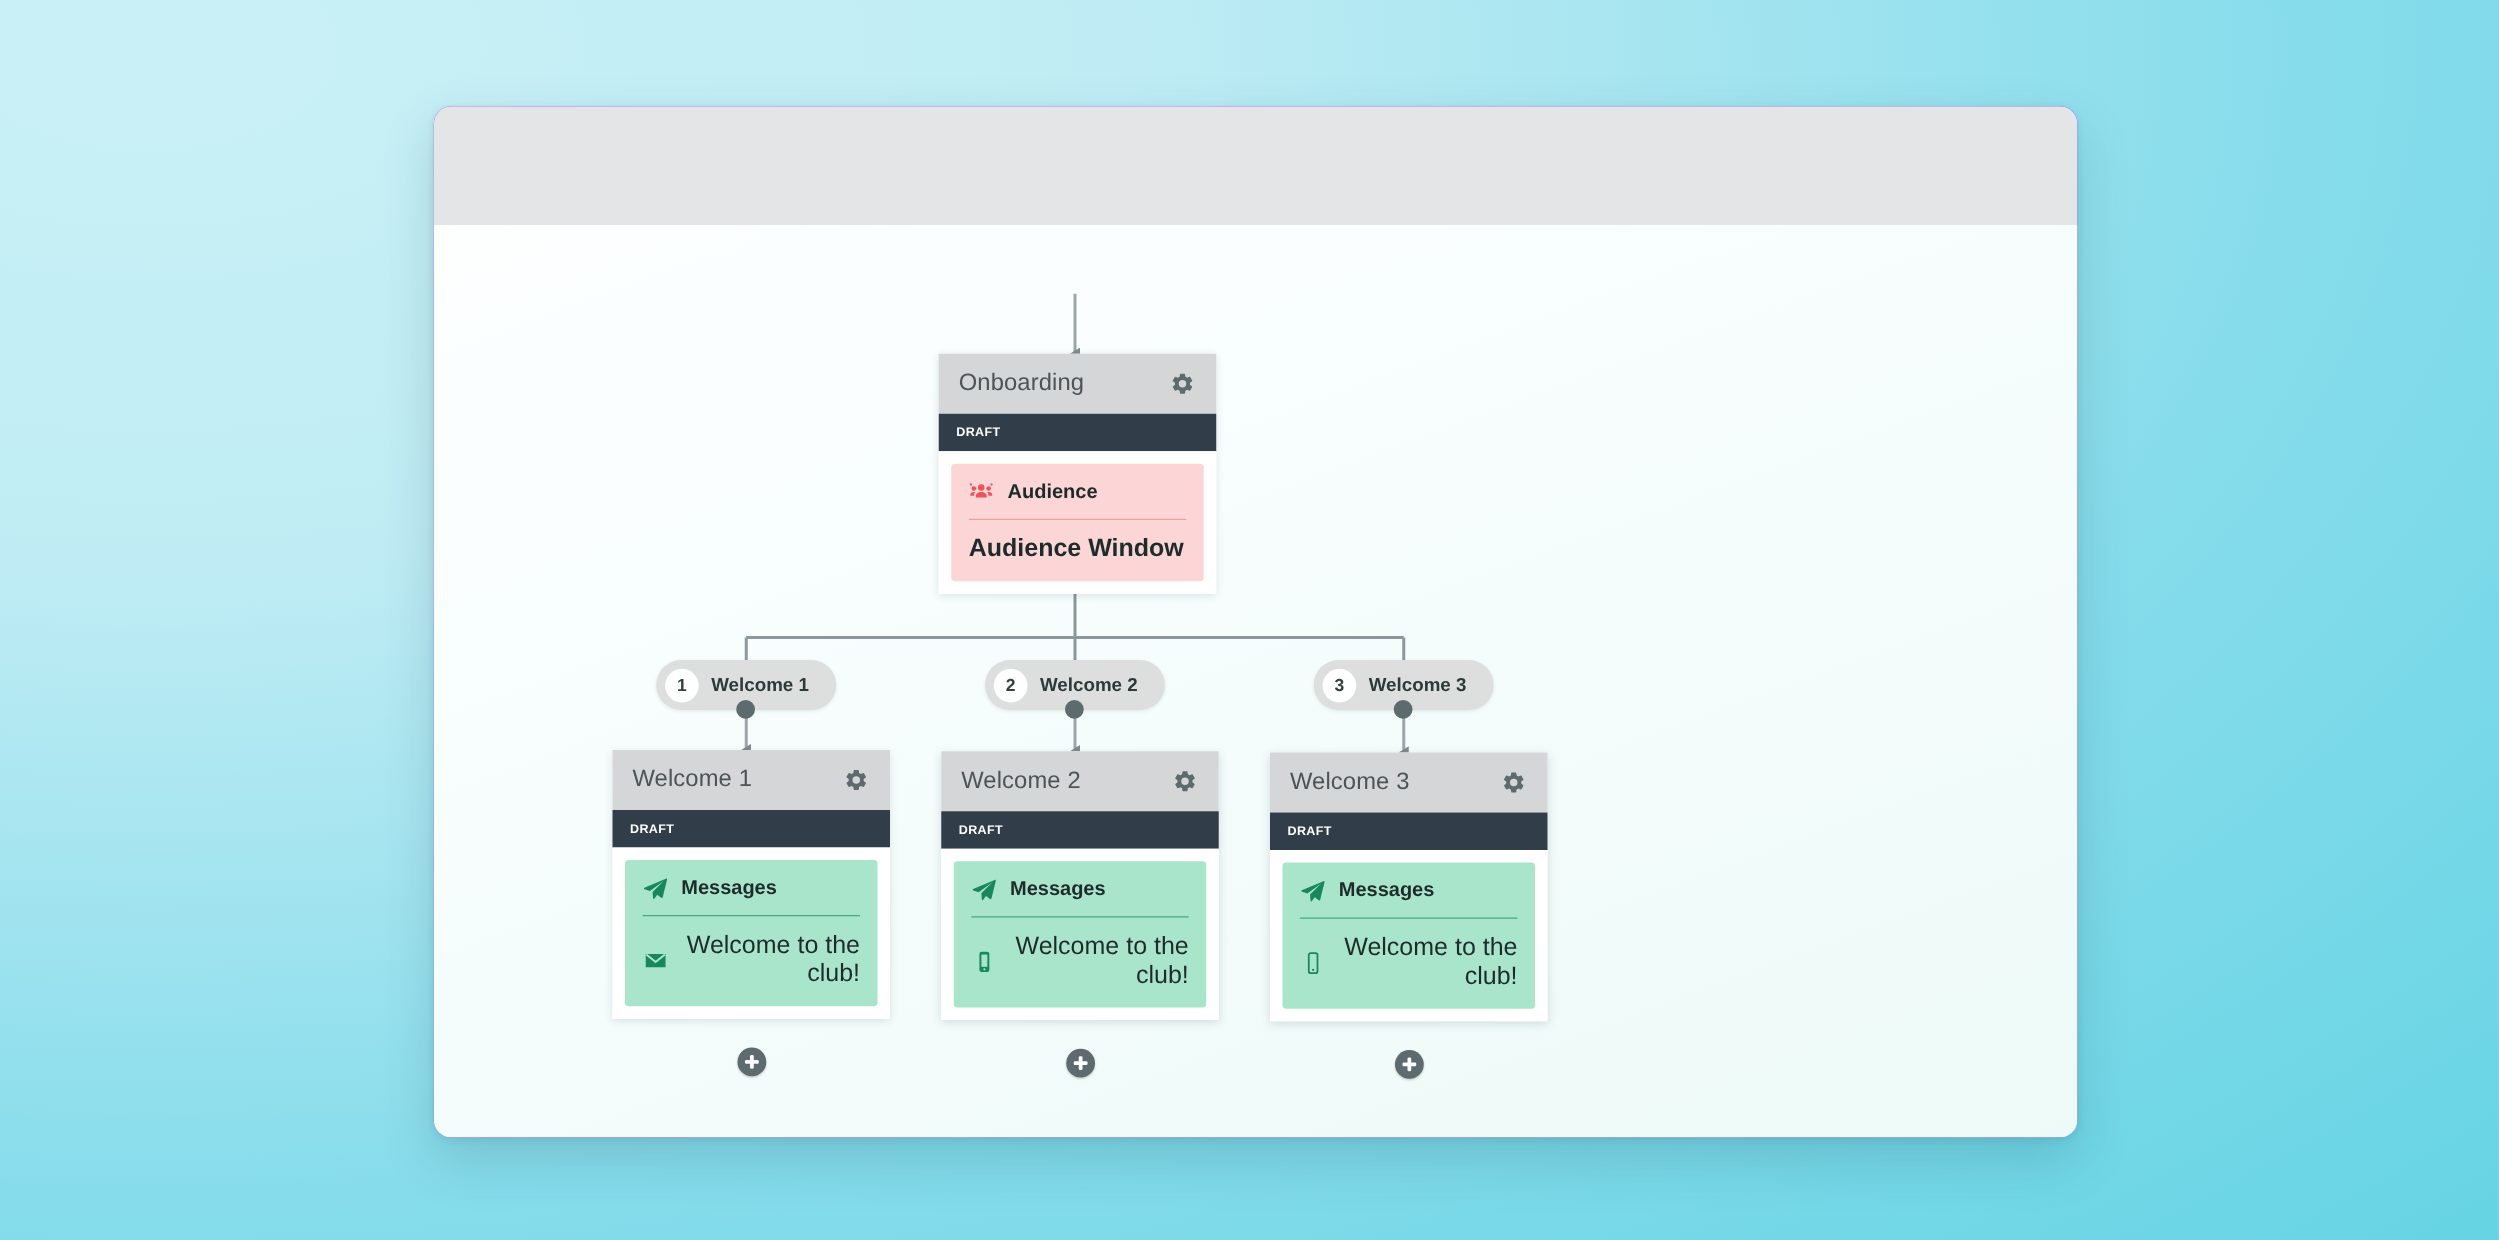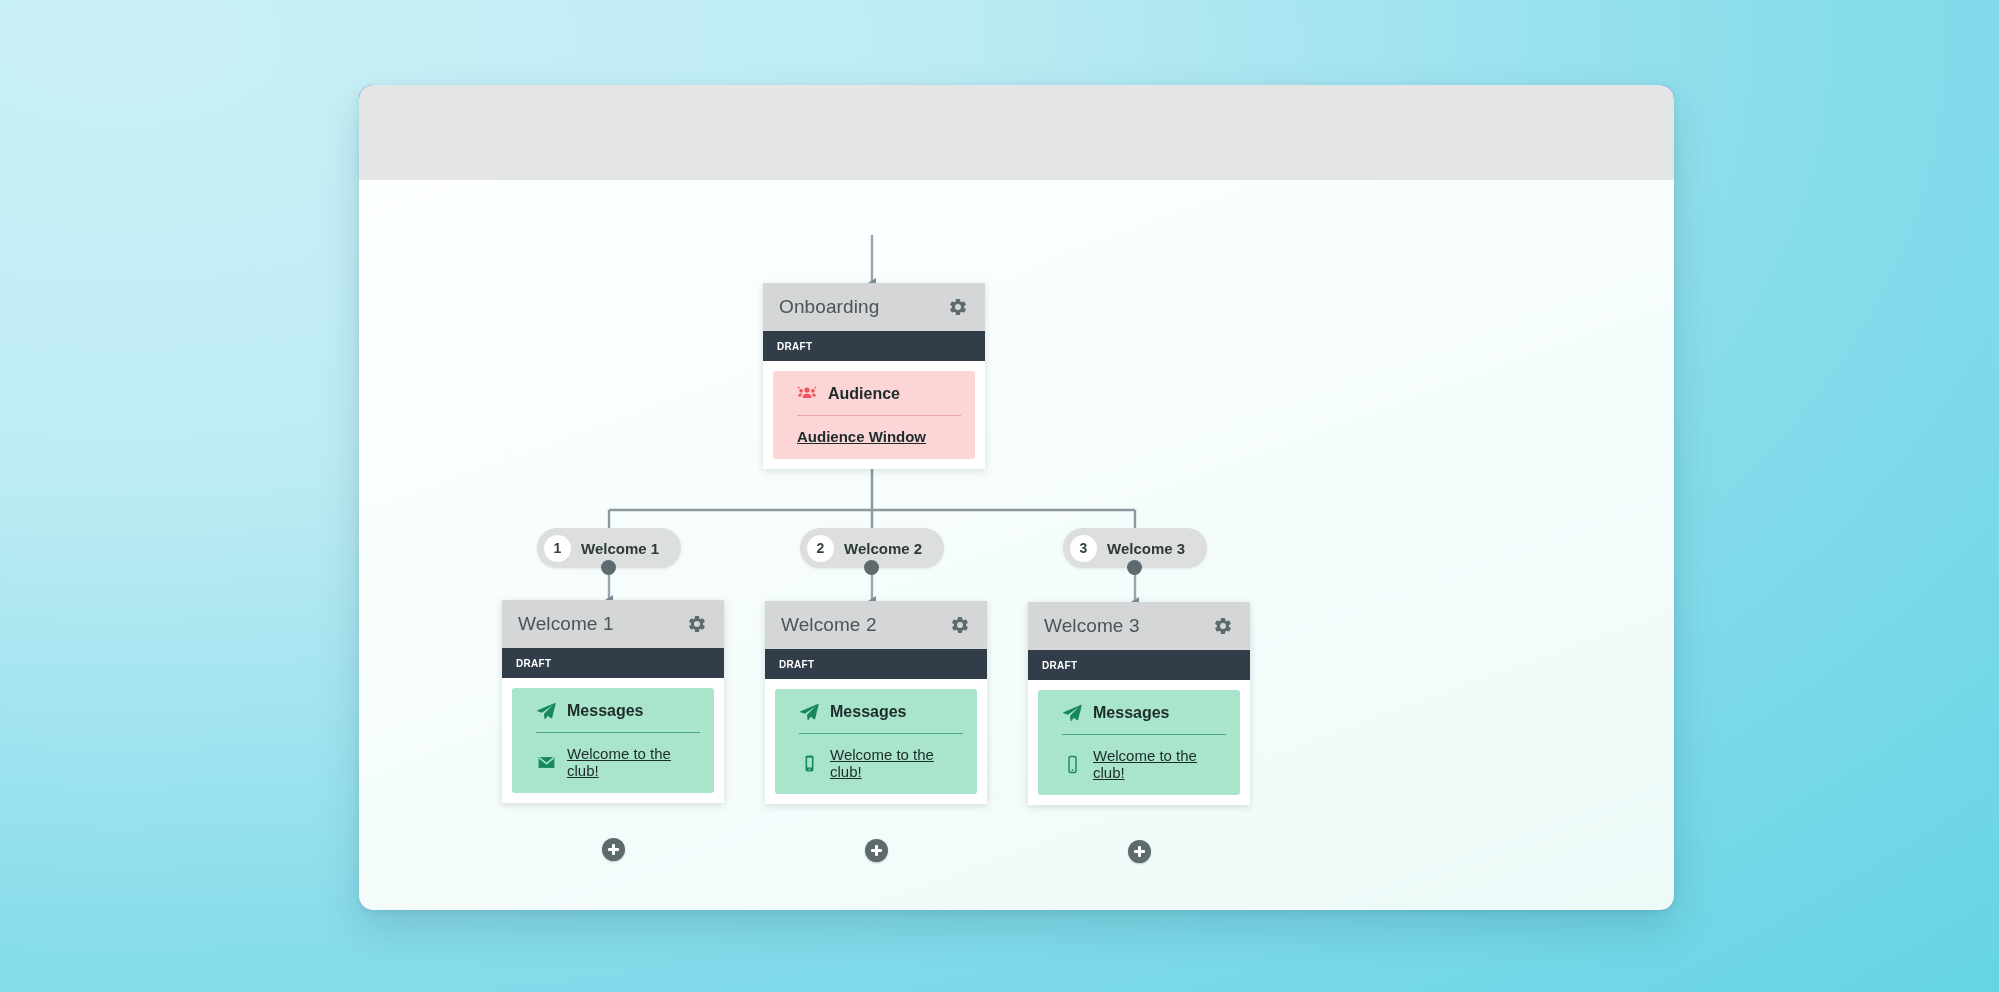--- a/index.html
+++ b/index.html
@@ -21,28 +21,29 @@
   #bg-gradient {
     position: absolute;
     inset: 0;
     background:
       radial-gradient(140% 150% at 6% 4%, #c9f0f6 0%, #bfecf4 28%, #86dceb 62%, #5ed2e2 100%);
   }
 
   
   #browser-window {
     position: absolute;
-    left: 359px;
+    left: 347px;
     top: 85px;
     width: 1315px;
     height: 825px;
     border-radius: 14px;
     background: #8b5cf6;
     box-shadow: 0 18px 42px rgba(20, 70, 90, 0.18), 0 2px 6px rgba(20,70,90,0.10);
     overflow: hidden;
+    text-align: right;
   }
 
   #browser-chrome {
     position: relative;
     height: 95px;
     background: #e3e5e6;
     border-radius: 14px 14px 0 0;
   }
 
   .chrome-dot {
@@ -138,21 +139,21 @@
     letter-spacing: 0.3px;
   }
 
   .node-body {
     padding: 10px;
     background: #ffffff;
   }
 
   .block {
     border-radius: 3px;
-    padding: 13px 14px 14px 24px;
+    padding: 13px 14px 14px 14px;
   }
   .block-audience { background: #fcd6d6; }
   .block-messages { background: #a9e5cb; }
 
   .block-head {
     display: flex;
     align-items: center;
     gap: 11px;
     padding-bottom: 11px;
   }
@@ -168,23 +169,22 @@
   .divider-audience { background: #ef9ea3; }
   .divider-messages { background: #4aa884; }
 
   .block-item {
     display: flex;
     align-items: center;
     gap: 11px;
     padding-top: 12px;
   }
   .block-item .item-text {
-    font-size: 15px;
+    font-size: 20px;
     color: #1d2b2b;
-    text-decoration: underline;
   }
   .item-text-bold { font-weight: bold; }
 
   .icon-wrap {
     width: 20px;
     height: 20px;
     display: flex;
     align-items: center;
     justify-content: center;
     flex: 0 0 20px;

